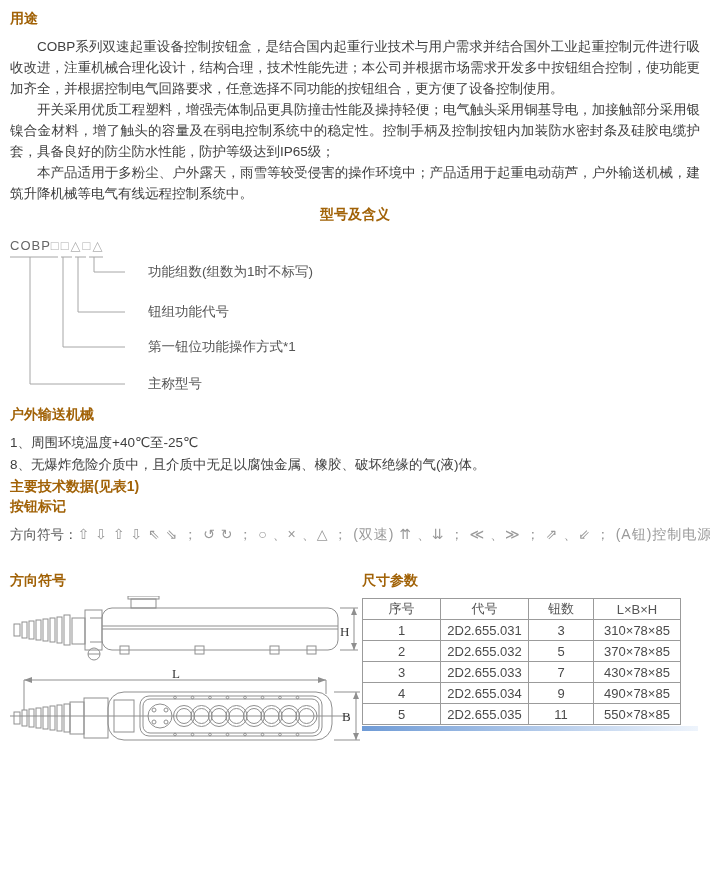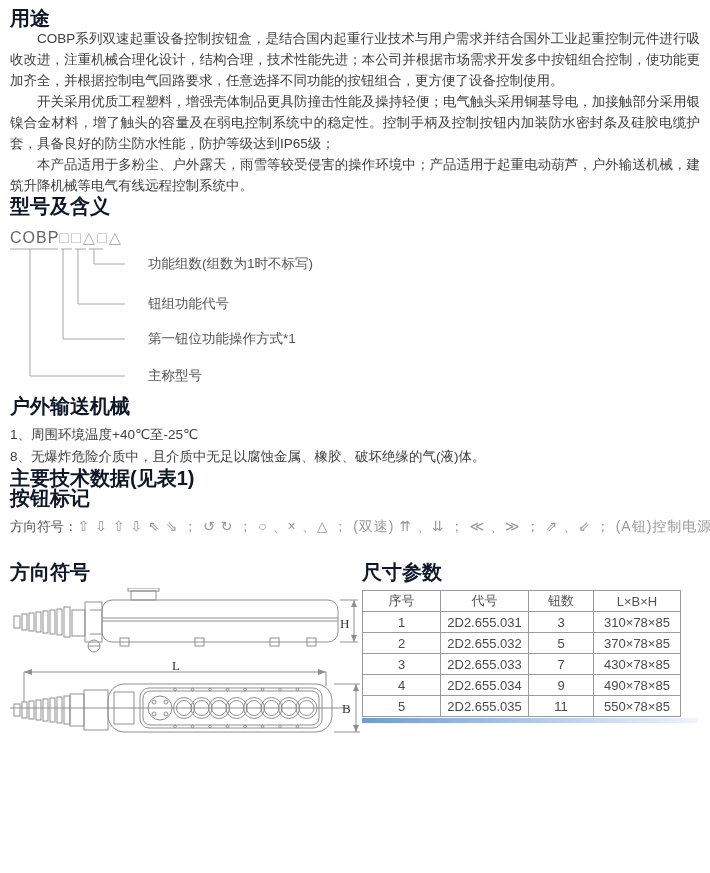--- a/index.html
+++ b/index.html
@@ -5,32 +5,32 @@
   * { box-sizing: border-box; }
   html,body { margin:0; padding:0; }
   body {
     width:710px; height:873px; overflow:hidden;
     background:#ffffff; color:#3f3f3f;
     font-family:"Liberation Sans","DejaVu Sans",sans-serif;
   }
   .page { padding:8px 10px 0 10px; position:relative; }
 
   h2.sec {
-    margin:0; color:#0f172a; font-size:20px; font-weight:bold; line-height:20px;
-  }
-
-  .paras { }
+    margin:0; color:#a16207; font-size:14px; font-weight:bold; line-height:20px;
+  }
+
+  .paras { margin-top:8px; }
   .para {
     margin:0; font-size:13.5px; line-height:21px;
     text-align:justify; text-indent:2em; color:#3f3f3f;
   }
 
-  .sec-model { margin-top:32px; }
+  .sec-model { margin-top:32px;text-align:center; }
   .model-diagram { position:relative; height:168px; margin-top:12px; }
-  .model-code { font-size:16px; color:#666; letter-spacing:1px; line-height:20px; }
+  .model-code { font-size:13px; color:#666; letter-spacing:1px; line-height:20px; }
   .model-code .code-symbols { color:#b0b0b0; letter-spacing:2px; }
   .leader-svg { position:absolute; left:0; top:18px; }
   .model-label {
     position:absolute; left:138px; font-size:13.5px; color:#555; line-height:16px; white-space:nowrap;
   }
   .model-label.l0 { top:28px; }
   .model-label.l1 { top:68px;font-family:Liberation Serif, serif; }
   .model-label.l2 { top:103px; }
   .model-label.l3 { top:140px; }
   .model-note {

